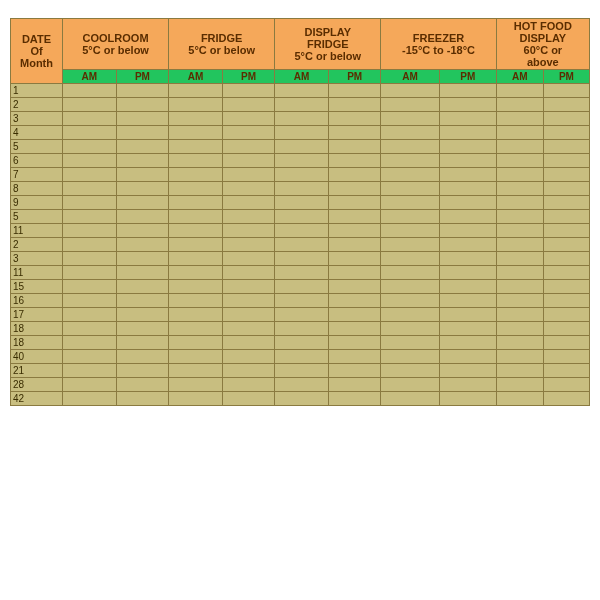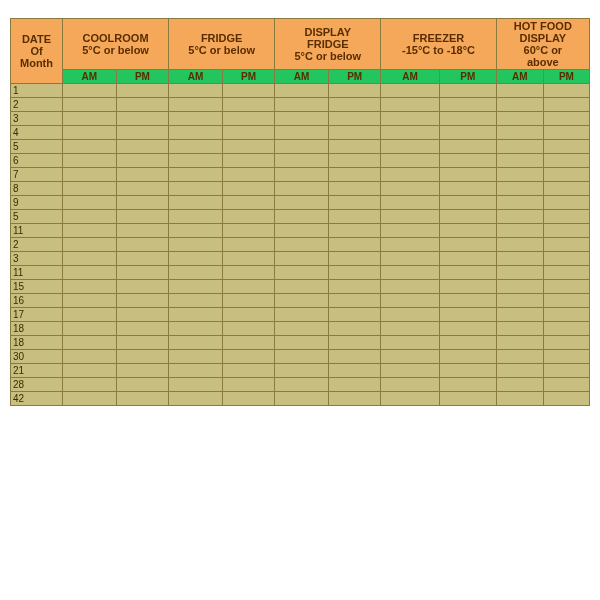--- a/index.html
+++ b/index.html
@@ -324,21 +324,21 @@
         <td></td>
         <td></td>
         <td></td>
         <td></td>
         <td></td>
         <td></td>
         <td></td>
         <td></td>
       </tr>
       <tr class="data-row">
-        <td class="day-num">30</td>
+        <td class="day-num">40</td>
         <td></td>
         <td></td>
         <td></td>
         <td></td>
         <td></td>
         <td></td>
         <td></td>
         <td></td>
         <td></td>
         <td></td>

